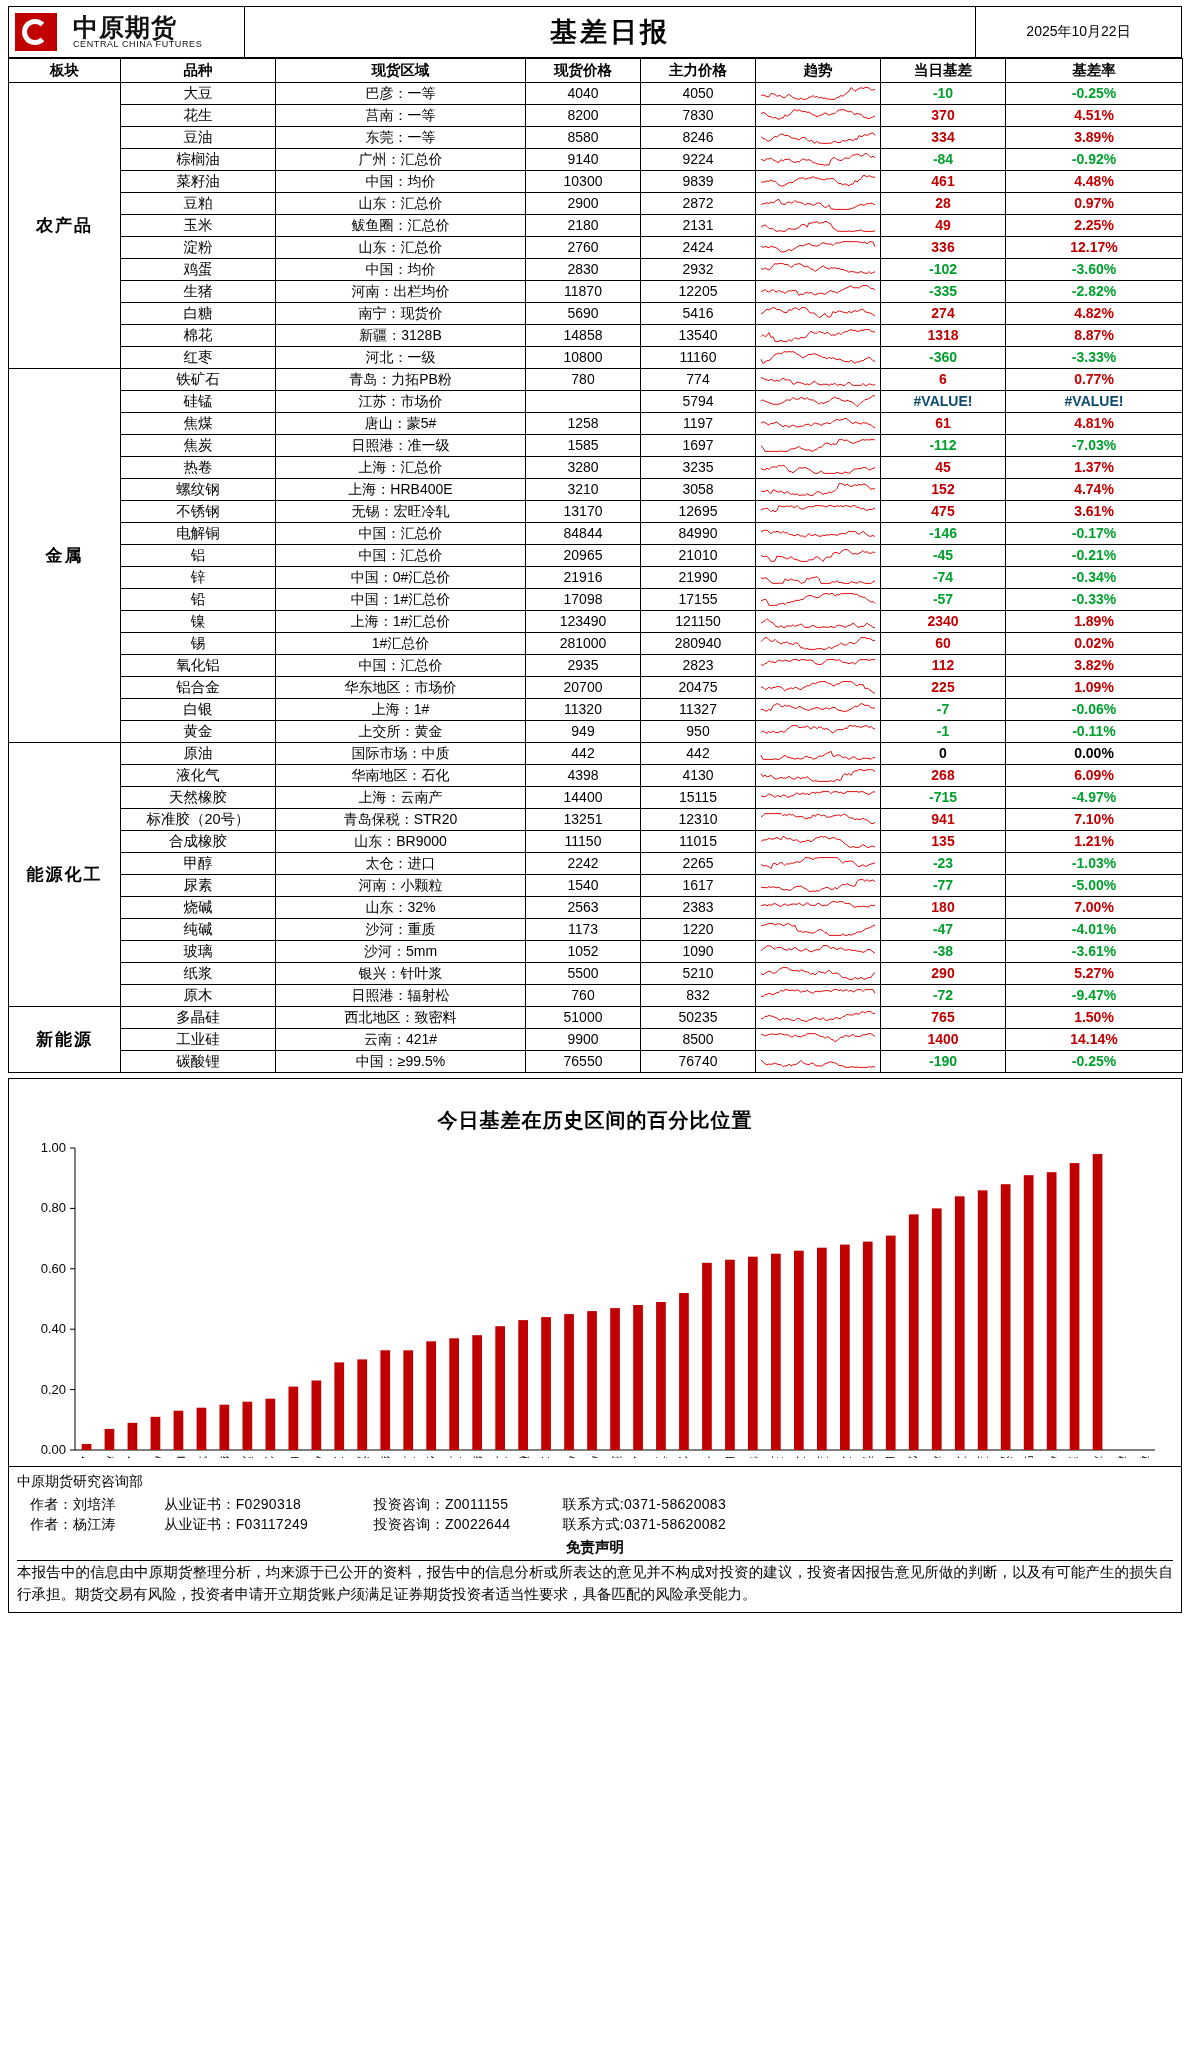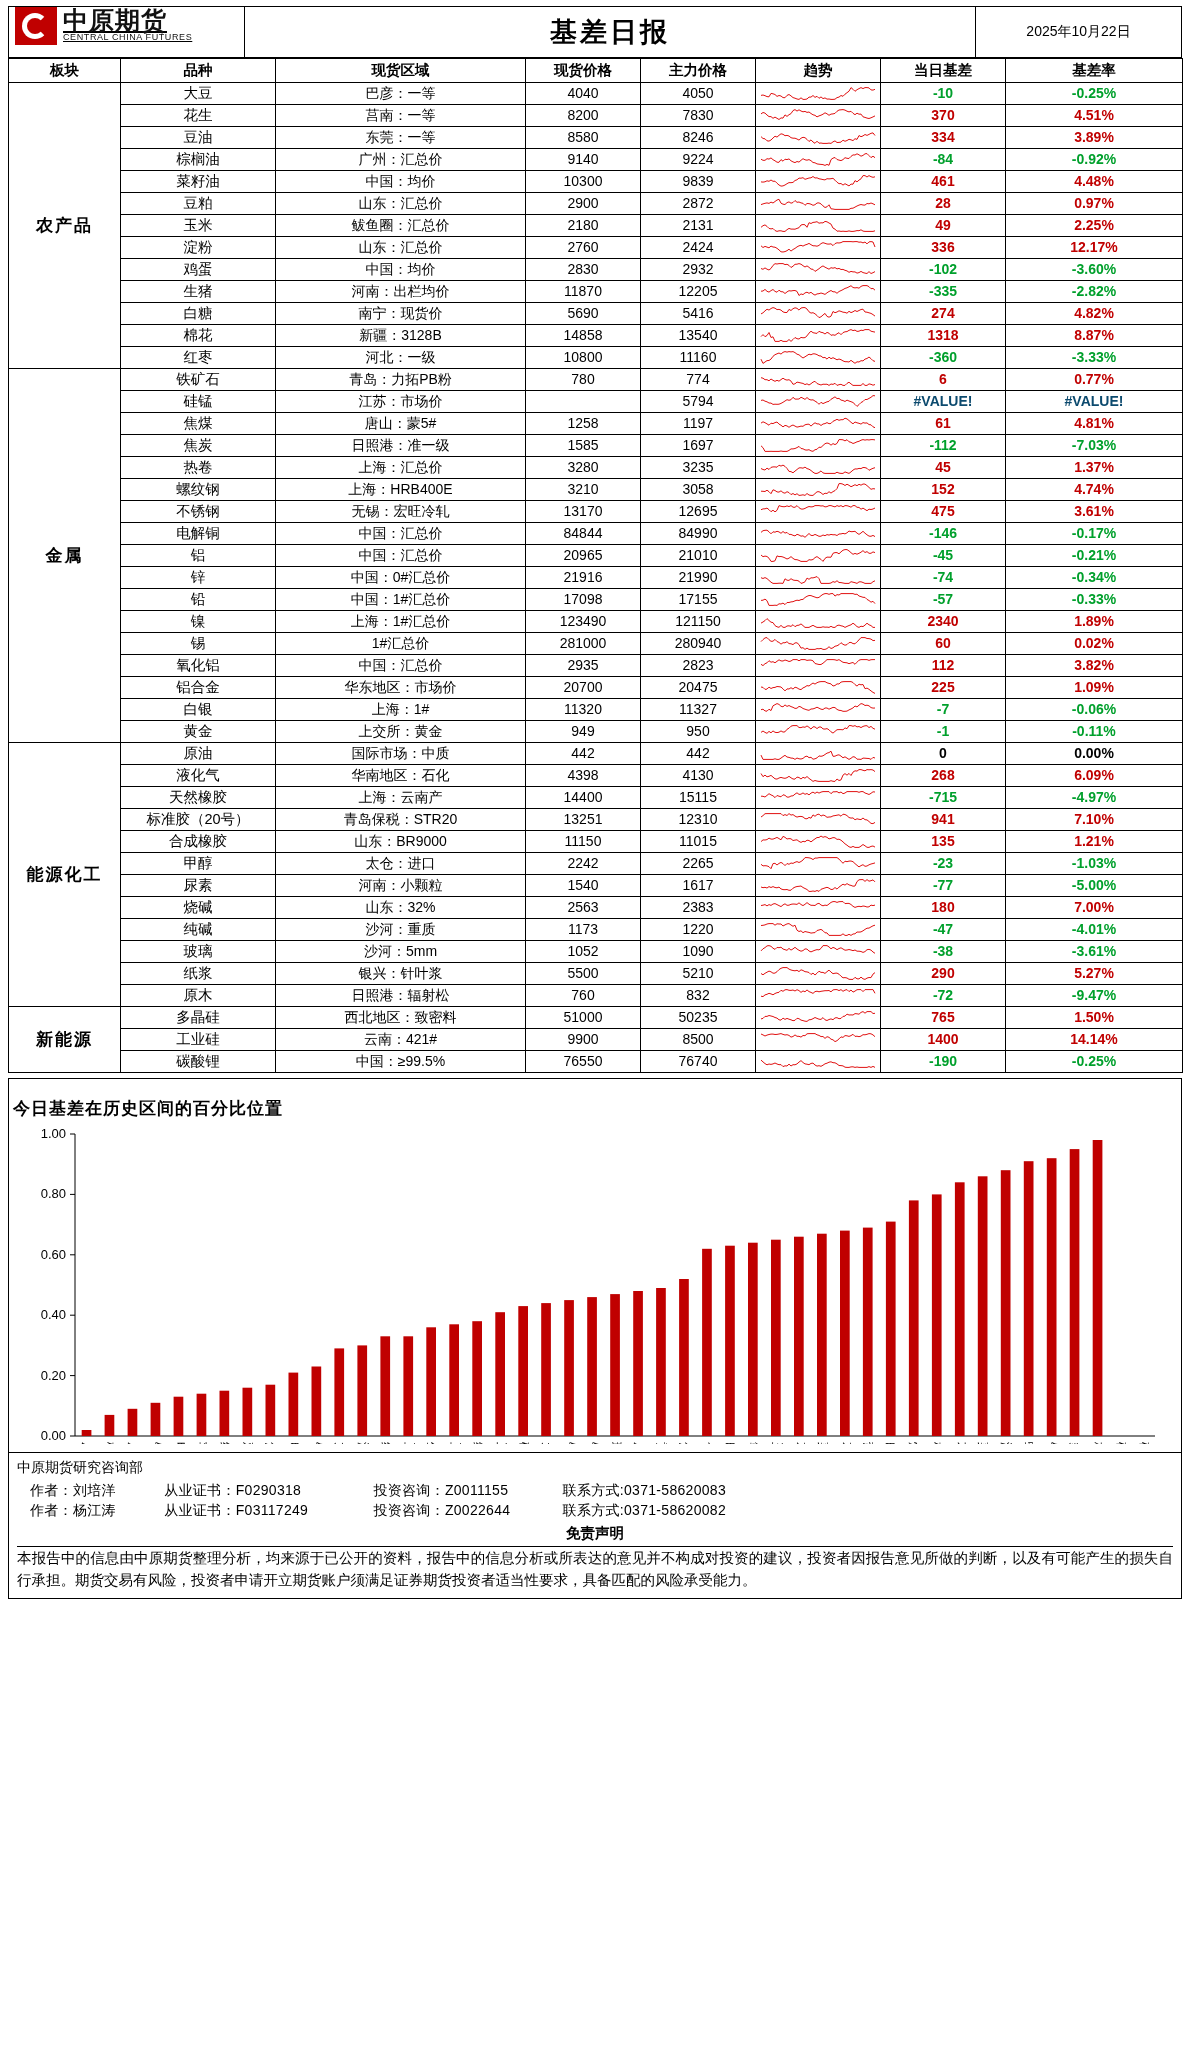--- a/index.html
+++ b/index.html
@@ -22,25 +22,24 @@
     display: flex;
     align-items: stretch;
     border: 1px solid #000;
     height: 52px;
     box-sizing: border-box;
   }
   .logo-cell {
     width: 236px;
     border-right: 1px solid #000;
     display: flex;
-    align-items: flex-start;
-    gap: 6px;
+    align-items: center;
+    gap: 16px;
     padding-left: 6px;
     box-sizing: border-box;
-    text-decoration: underline;
   }
   .logo-mark {
     width: 42px;
     height: 38px;
     background: #c00000;
     position: relative;
     flex: 0 0 auto;
   }
   .logo-mark:after {
     content: "";
@@ -122,24 +121,25 @@
   td.trend { padding: 0; }
   td.trend svg { display: block; margin: 0 auto; }
   
   .chart-box {
     border: 1px solid #000;
     margin-top: 5px;
     padding: 8px 4px 4px 4px;
     box-sizing: border-box;
   }
   .chart-title {
-    font-size: 17px;
+    text-align: center;
+    font-size: 20px;
     font-weight: bold;
     letter-spacing: 1px;
-    margin: 10px 0 4px 0;
+    margin: 20px 0 4px 0;
   }
   .chart-area { position: relative; }
   
   .footer {
     border: 1px solid #000;
     border-top: none;
     padding: 6px 8px;
     box-sizing: border-box;
     font-size: 14px;
   }

